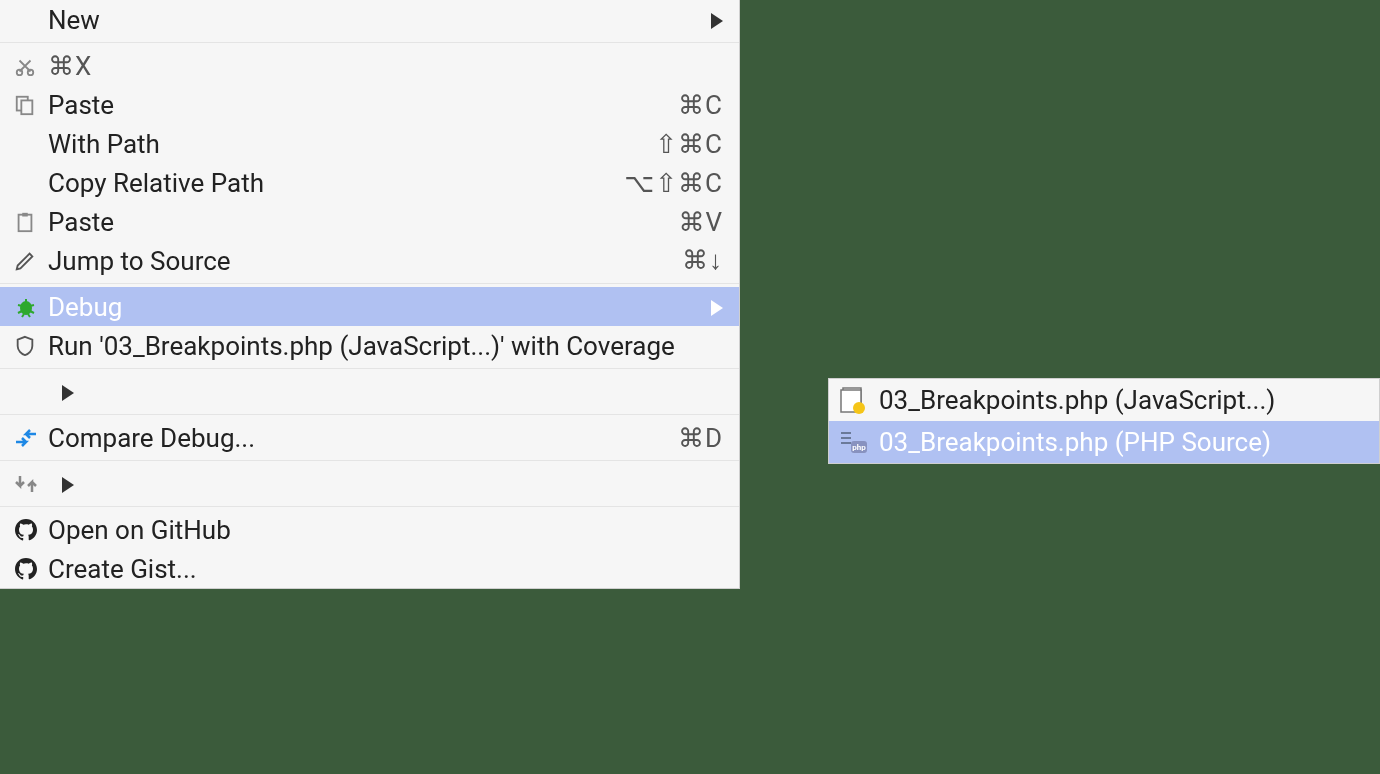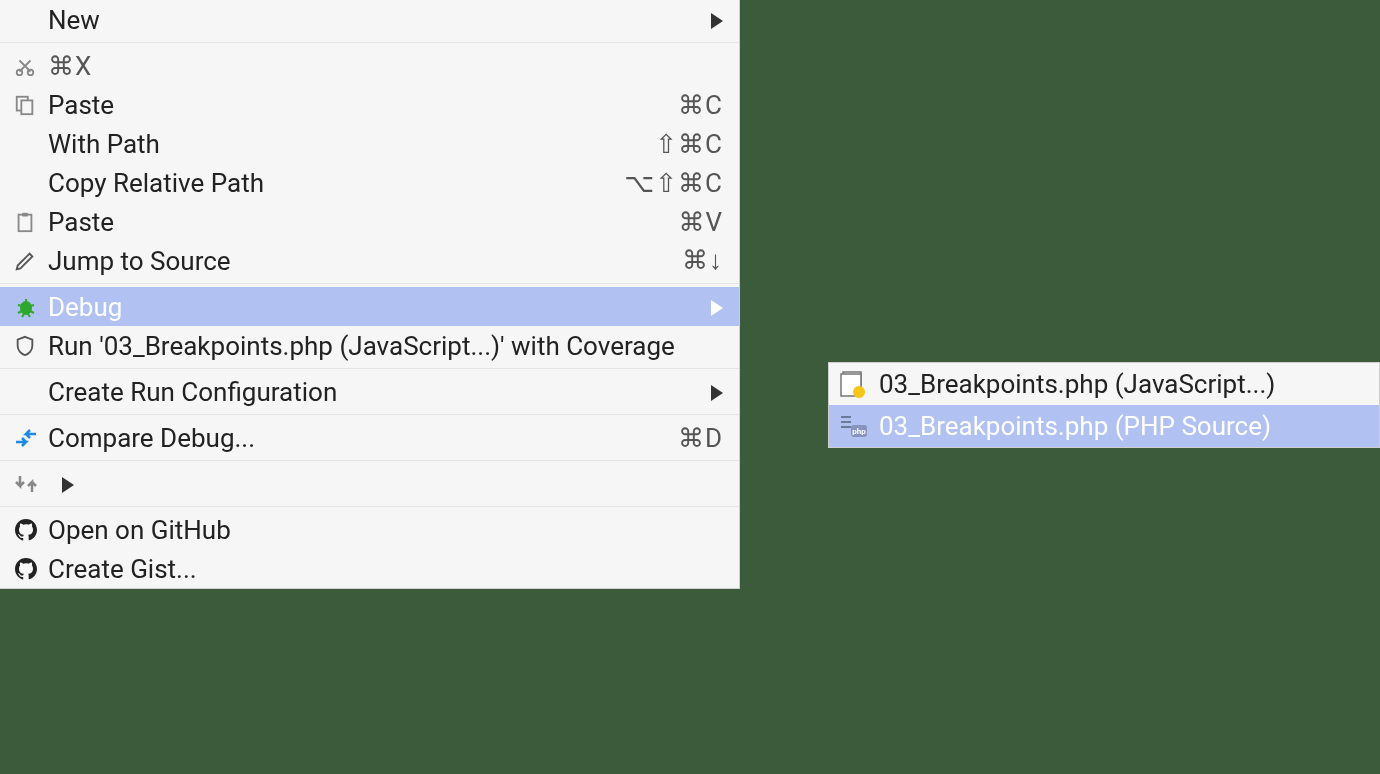--- a/index.html
+++ b/index.html
@@ -62,21 +62,21 @@
       background:#b0c1f2;
       color:#fff;
       justify-content:center;
     }
     .item.selected .label,
     .item.selected .shortcut { color:#fff; }
 
     .submenu {
       position:absolute;
       left:828px;
-      top:362px;
+      top:378px;
       width:552px;
       background:#f6f6f6;
       border:1px solid #cfcfcf;
     }
     .sub-item {
       display:flex;
       align-items:center;
       height:42px;
       padding:0 16px 0 10px;
       cursor:default;
@@ -186,21 +186,20 @@
           <path d="M12 2 L20 5 L20 12 C20 17 16 21 12 22 C8 21 4 17 4 12 L4 5 Z" fill="none" stroke="#555" stroke-width="2"></path>
         </svg>
     </span>
     <span class="label">Run '03_Breakpoints.php (JavaScript...)' with Coverage</span>
   </div>
 
   <div class="sep"></div>
 
   <div class="item">
     <span class="icon"></span>
-    <span class="label">Create Run Configuration</span>
     <span class="chev"><span class="tri-right"></span></span>
   </div>
 
   <div class="sep"></div>
 
   <div class="item">
     <span class="icon">
       <svg width="24" height="20" viewBox="0 0 24 20">
           <path d="M2 14 L12 14 L8 18 M8 10 L12 14" fill="none" stroke="#1e88e5" stroke-width="2.5"></path>
           <path d="M22 6 L12 6 L16 2 M16 10 L12 6" fill="none" stroke="#1e88e5" stroke-width="2.5"></path>

